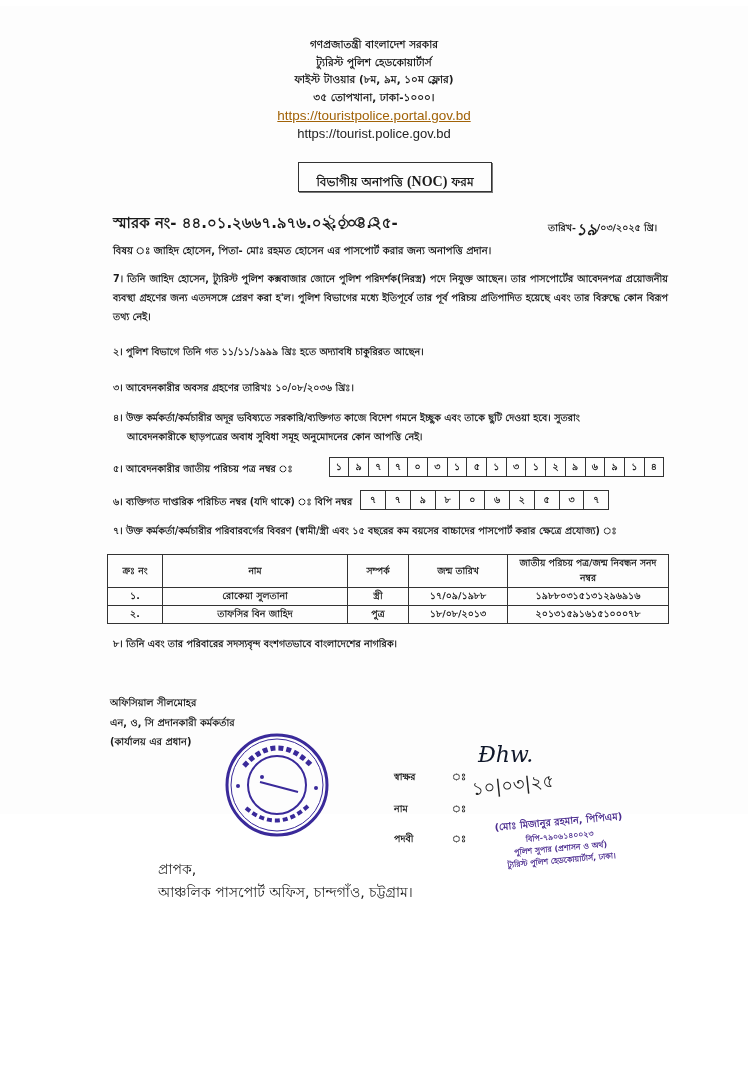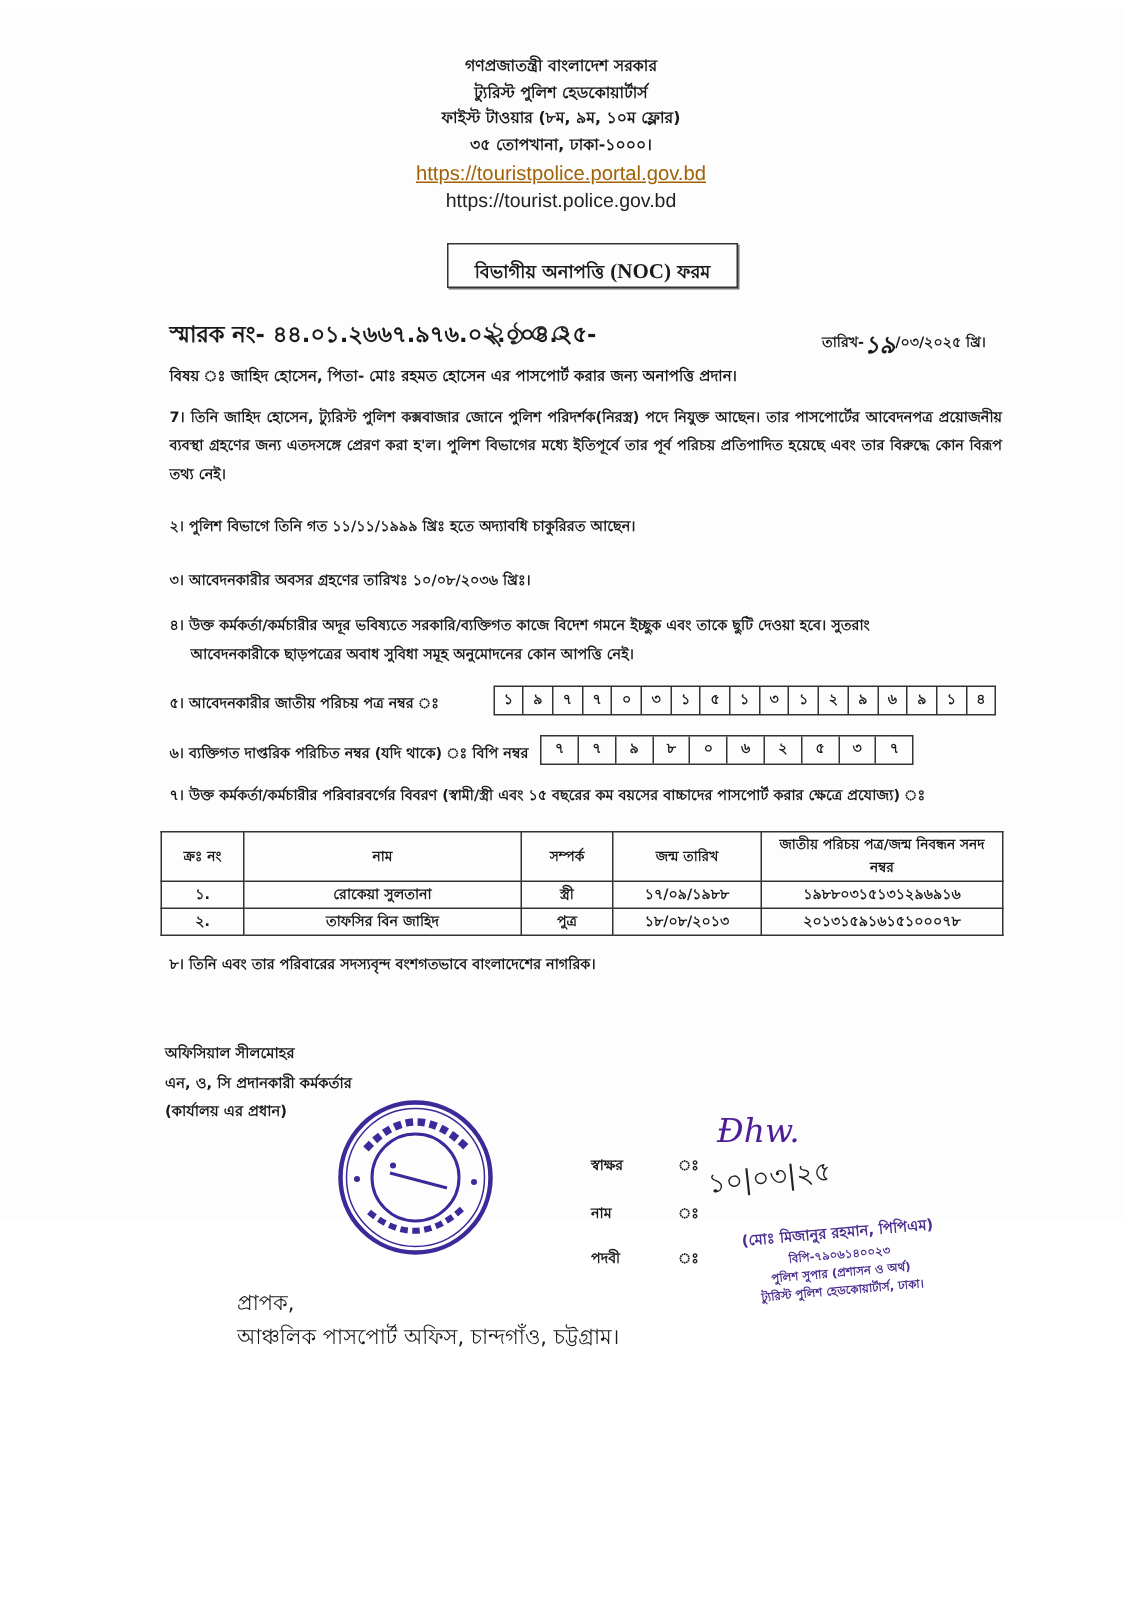--- a/index.html
+++ b/index.html
@@ -40,21 +40,21 @@
   .r6 .b { width: 23.8px; }
   .p7 { top: 515px; }
   table.family { position: absolute; left: 107px; top: 548px; width: 562px; border-collapse: collapse; font-size: 9.5px; font-weight: bold; }
   table.family th, table.family td { border: 1px solid #333; height: 15px; padding: 1px 4px; text-align: center; font-weight: bold; }
   table.family th { font-size: 9.2px; }
   .p8 { top: 628px; }
   .seal-text { position: absolute; left: 110px; top: 687px; font-size: 9.8px; font-weight: bold; line-height: 19.5px; }
   .stamp { position: absolute; left: 222px; top: 724px; width: 110px; height: 110px; }
   .sig-labels { position: absolute; left: 452px; top: 764px; font-size: 9.5px; font-weight: bold; }
   .sig-labels div { position: absolute; white-space: nowrap; }
-  .sig-hand { position: absolute; left: 478px; top: 736px; font-family: "DejaVu Serif", serif; font-style: italic; font-size: 22px; color:#4c1d95; }
+  .sig-hand { position: absolute; left: 478px; top: 736px; font-family: "DejaVu Serif", serif; font-style: italic; font-size: 22px; color:#0f172a; }
   .sig-date { position: absolute; left: 472px; top: 765px; font-family: "DejaVu Serif", serif; font-size: 18px; color:#222; transform: rotate(-6deg); }
   .off-stamp { position: absolute; left: 496px; top: 808px; color: #4b2c8f; font-weight: bold; transform: rotate(-5deg); text-align: center; }
   .off-stamp .n { font-size: 9.8px; }
   .off-stamp .s { font-size: 7.8px; line-height: 12px; }
   .recipient { position: absolute; left: 110px; top: 852px; font-size: 14px; font-weight: normal; line-height: 23px; margin-left: 48px; }
 </style>
 </head>
 <body>
 
 <div class="page">

